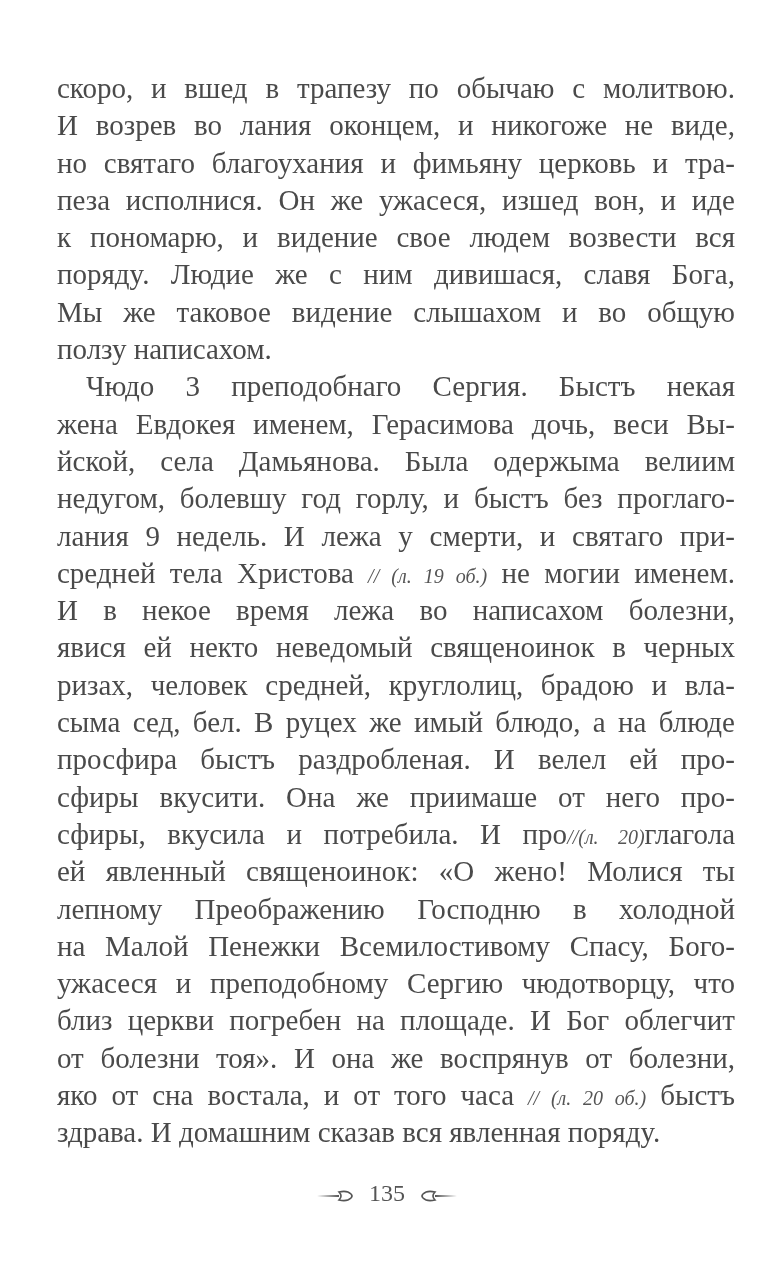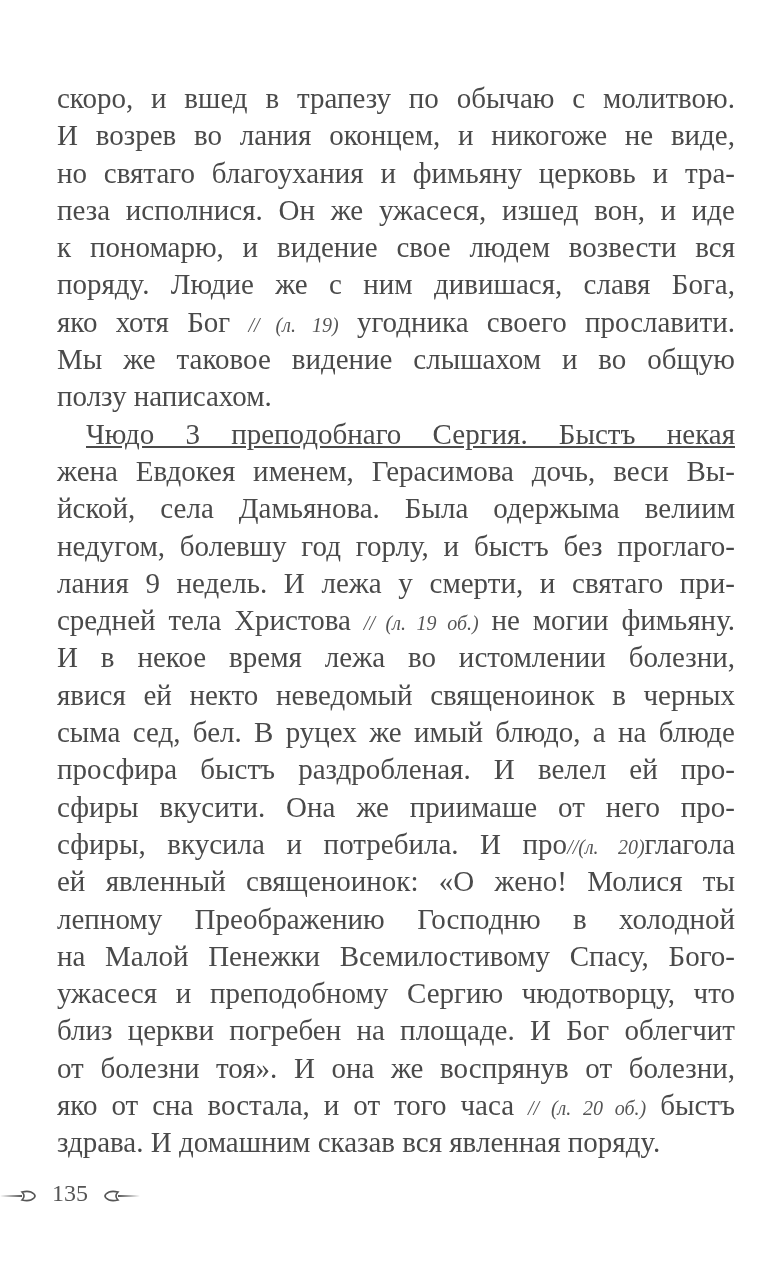--- a/index.html
+++ b/index.html
@@ -1,57 +1,57 @@
 <!DOCTYPE html>
 <html><head>
 <meta charset="utf-8">
 <style>
   html, body { margin: 0; padding: 0; background: #ffffff; }
   body { width: 774px; height: 1261px; position: relative; overflow: hidden; }
   .page {
-    position: absolute; left: 57px; top: 80px; width: 678px;
+    position: absolute; left: 57px; top: 70px; width: 678px;
     font-family: "Liberation Serif", "DejaVu Serif", serif;
     font-size: 29px; line-height: 37.3px; color: #4a4a4a;
     font-stretch: condensed;
   }
   .line {
     display: block; white-space: nowrap; text-align: justify;
     text-align-last: justify; height: 37.3px; overflow: visible;
   }
   .line.last { text-align-last: left; }
-  .line.indent { padding-left: 29px; text-decoration: underline; }
+  .line.indent { padding-left: 29px; }
   .ref { font-style: italic; font-size: 20px; color: #555; }
   .footer {
     position: absolute; left: 0; width: 774px; top: 1180px;
-    font-family: "Liberation Serif", serif;
+    text-align: center; font-family: "Liberation Serif", serif;
     font-size: 24px; color: #555;
   }
   .orn { display: inline-block; vertical-align: middle; }
 </style>
 </head>
 <body>
 
 <div class="page" id="page-body">
     <span class="line">скоро, и вшед в трапезу по обычаю с молитвою.</span>
     <span class="line">И возрев во лания оконцем, и никогоже не виде,</span>
     <span class="line">но святаго благоухания и фимьяну церковь и тра-</span>
     <span class="line">пеза исполнися. Он же ужасеся, изшед вон, и иде</span>
     <span class="line">к пономарю, и видение свое людем возвести вся</span>
     <span class="line">порядy. Людие же с ним дивишася, славя Бога,</span>
-    <span class="line"><span>яко хотя Бог </span><span class="ref">// (л. 19)</span><span> угодника своего прославити.</span></span>
     <span class="line">Мы же таковое видение слышахом и во общую</span>
     <span class="line last">ползу написахом.</span>
     <span class="line indent">Чюдо 3 преподобнаго Сергия. Быстъ некая</span>
     <span class="line">жена Евдокея именем, Герасимова дочь, веси Вы-</span>
     <span class="line">йской, села Дамьянова. Была одержыма велиим</span>
     <span class="line">недугом, болевшу год горлу, и быстъ без проглаго-</span>
     <span class="line">лания 9 недель. И лежа у смерти, и святаго при-</span>
-    <span class="line"><span>средней тела Христова </span><span class="ref">// (л. 19 об.)</span><span> не могии фимьяну.</span></span>
-    <span class="line">И в некое время лежа во истомлении болезни,</span>
+    <span class="line"><span>средней тела Христова </span><span class="ref">// (л. 19 об.)</span><span> не могии именем.</span></span>
+    <span class="line">И в некое время лежа во написахом болезни,</span>
     <span class="line">явися ей некто неведомый священоинок в черных</span>
+    <span class="line">ризах, человек средней, круглолиц, брадою и вла-</span>
     <span class="line">сыма сед, бел. В руцех же имый блюдо, а на блюде</span>
     <span class="line">просфира быстъ раздробленая. И велел ей про-</span>
     <span class="line">сфиры вкусити. Она же приимаше от него про-</span>
     <span class="line"><span>сфиры, вкусила и потребила. И про</span><span class="ref">//(л. 20)</span><span>глагола</span></span>
     <span class="line">ей явленный священоинок: «О жено! Молися ты</span>
     <span class="line">лепному Преображению Господню в холодной</span>
     <span class="line">на Малой Пенежки Всемилостивому Спасу, Бого-</span>
     <span class="line">ужасеся и преподобному Сергию чюдотворцу, что</span>
     <span class="line">близ церкви погребен на площаде. И Бог облегчит</span>
     <span class="line">от болезни тоя». И она же воспрянув от болезни,</span>

